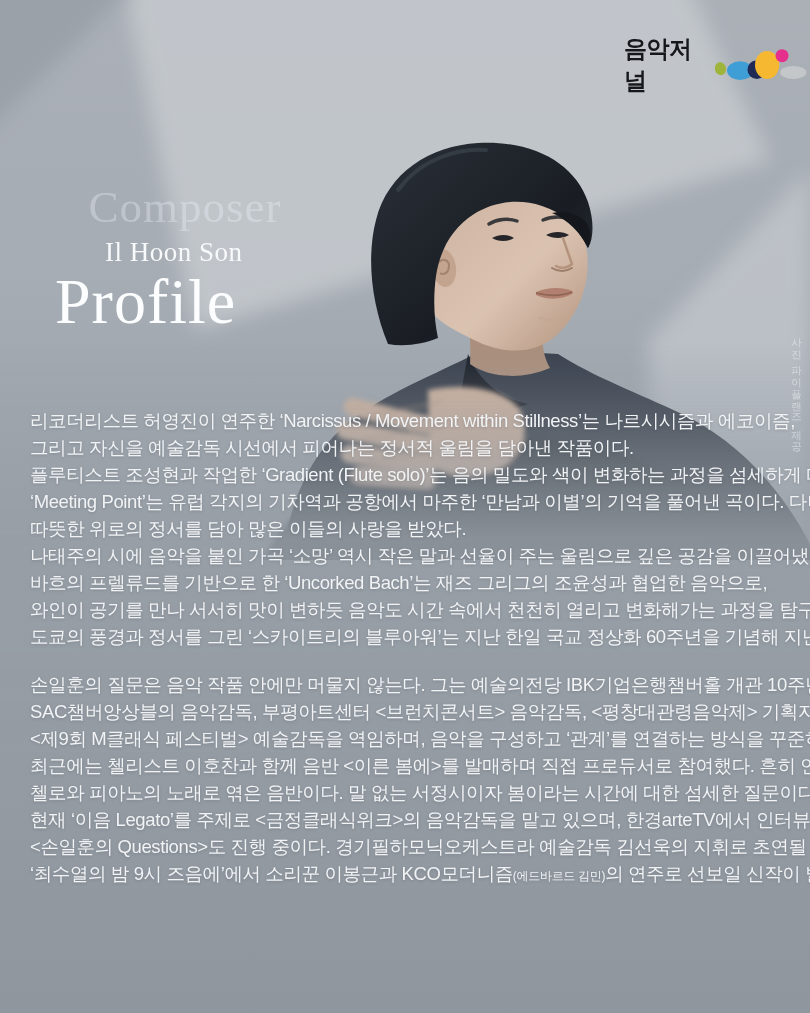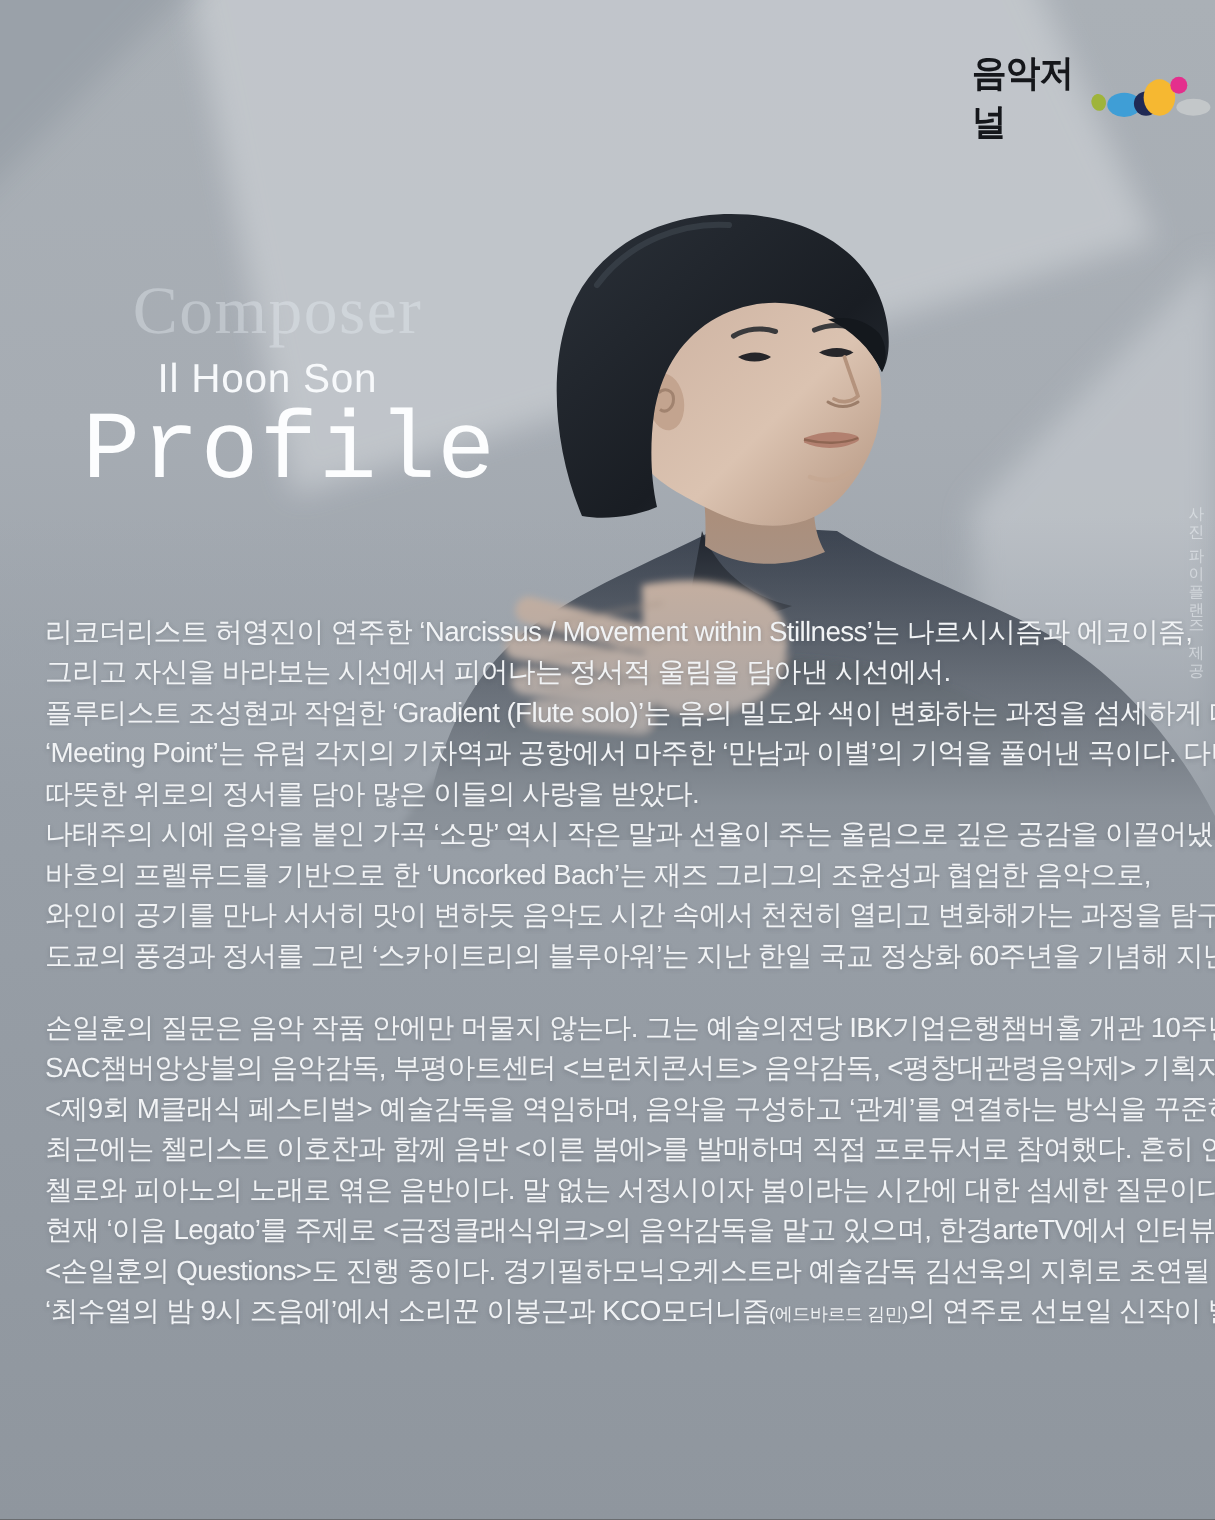--- a/index.html
+++ b/index.html
@@ -14,37 +14,37 @@
     position:absolute; top:0; left:0; width:810px; height:1013px; pointer-events:none;
     background: linear-gradient(180deg,
       rgba(153,160,168,0) 34%,
       rgba(153,160,168,0.55) 45%,
       rgba(151,158,166,0.88) 53%,
       rgba(150,157,165,0.97) 62%,
       rgba(148,155,163,1) 75%,
       rgba(143,150,158,1) 100%);
   }
   .masthead {
-    position:absolute; top:34px; left:648px; display:flex; align-items:center; gap:5px;
+    position:absolute; top:34px; left:624px; display:flex; align-items:center; gap:5px;
   }
   .masthead-text {
     font-size:23px; font-weight:900; color:#15171b; letter-spacing:-0.5px;
     font-family:"Liberation Sans", sans-serif; transform:scaleY(1.05);
   }
   .title-block { position:absolute; left:55px; top:184px; width:260px; }
   .title-category {
     font-family:"Liberation Serif", serif; font-size:45px; font-weight:400;
     color:rgba(238,243,248,0.34); letter-spacing:1px; line-height:1.05;text-align:center;
   }
   .title-artist {
-    font-family:Liberation Sans, sans-serif; font-size:27px; color:#f7f9fb;
+    font-family:Liberation Serif, serif; font-size:27px; color:#f7f9fb;
     margin:6px 0 2px 50px; letter-spacing:0.5px;
   }
   .title-main {
-    font-family:Liberation Mono, monospace; font-size:64px; color:#fcfdfe;
+    font-family:Liberation Serif, serif; font-size:64px; color:#fcfdfe;
     letter-spacing:1px; line-height:1.0;
   }
   .photo-credit {
     position:absolute; right:6px; top:330px;
     writing-mode:vertical-rl; font-size:10.5px; letter-spacing:1.5px;
     color:rgba(237,240,244,0.55);
   }
   .article {
     position:absolute; left:30px; top:407px; width:766px;
     font-size:18.5px; line-height:27px; letter-spacing:-0.4px;
@@ -156,21 +156,21 @@
     <div class="title-category">Composer</div>
     <div class="title-artist">Il Hoon Son</div>
     <div class="title-main">Profile</div>
   </div>
 
   <div class="photo-credit">사진 파이플랜즈 제공</div>
 
   <div class="article">
     <div class="para">
       <div class="line">리코더리스트 허영진이 연주한 ‘Narcissus / Movement within Stillness’는 나르시시즘과 에코이즘,</div>
-      <div class="line">그리고 자신을 바라보는 시선에서 피어나는 정서적 울림을 담아낸 시선에서.</div>
+      <div class="line">그리고 자신을 예술감독 시선에서 피어나는 정서적 울림을 담아낸 작품이다.</div>
       <div class="line">플루티스트 조성현과 작업한 ‘Gradient (Flute solo)’는 음의 밀도와 색이 변화하는 과정을 섬세하게 따라가는 곡이며,</div>
       <div class="line">‘Meeting Point’는 유럽 각지의 기차역과 공항에서 마주한 ‘만남과 이별’의 기억을 풀어낸 곡이다. 다니엘 린데만의 연주로</div>
       <div class="line">따뜻한 위로의 정서를 담아 많은 이들의 사랑을 받았다.</div>
       <div class="line">나태주의 시에 음악을 붙인 가곡 ‘소망’ 역시 작은 말과 선율이 주는 울림으로 깊은 공감을 이끌어냈다.</div>
       <div class="line">바흐의 프렐류드를 기반으로 한 ‘Uncorked Bach’는 재즈 그리그의 조윤성과 협업한 음악으로,</div>
       <div class="line">와인이 공기를 만나 서서히 맛이 변하듯 음악도 시간 속에서 천천히 열리고 변화해가는 과정을 탐구한 작품이다.</div>
       <div class="line">도쿄의 풍경과 정서를 그린 ‘스카이트리의 블루아워’는 지난 한일 국교 정상화 60주년을 기념해 지난 4월,</div>
     </div>
     <div class="para">
       <div class="line">손일훈의 질문은 음악 작품 안에만 머물지 않는다. 그는 예술의전당 IBK기업은행챔버홀 개관 10주년을 맞아 결성된</div>

